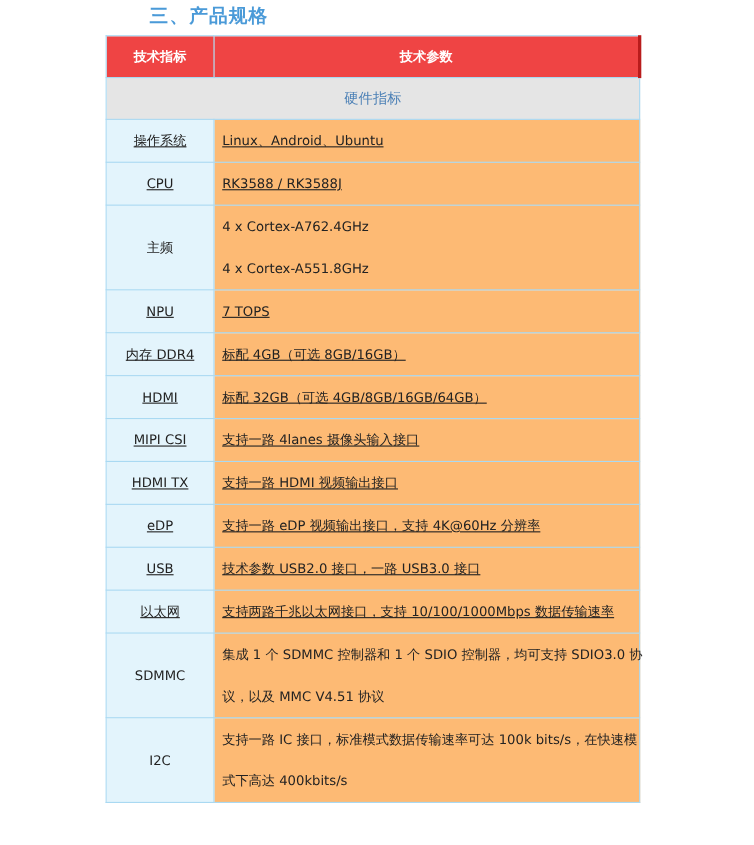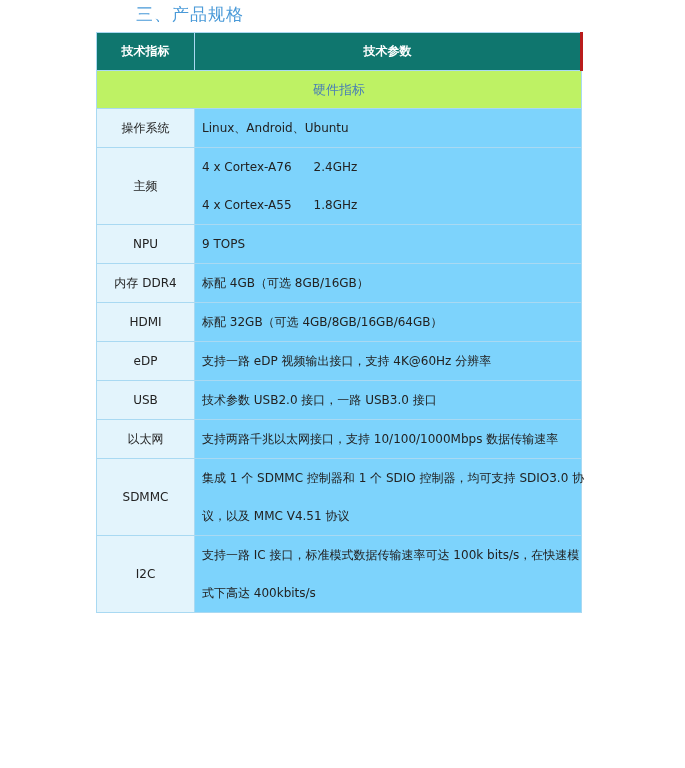--- a/index.html
+++ b/index.html
@@ -1,35 +1,35 @@
 <!DOCTYPE html>
 <html><head>
 <meta charset="utf-8">
 <style>
   html, body { margin:0; padding:0; background:#ffffff; }
   body { width:685px; height:768px; position:relative; overflow:hidden;
          font-family:"DejaVu Sans","Liberation Sans",sans-serif; color:#222; }
-  .heading { position:absolute; left:136px; top:3px; font-size:17px; font-weight:normal;
+  .heading { position:absolute; left:136px; top:3px; font-size:17px; font-weight:bold;
              color:#4a9ad8; letter-spacing:1px; }
   table.spec { position:absolute; left:96px; top:32px; width:485px; border-collapse:collapse;
                table-layout:fixed; font-size:12px; }
   table.spec td, table.spec th { border:1px solid #a9d9f2; padding:0; }
   col.c1 { width:98px; }
   col.c2 { width:387px; }
-  .hdr th { background:#0f766e; color:#ffffff; font-weight:bold; height:37px; font-size:12px;
+  .hdr th { background:#ef4444; color:#ffffff; font-weight:bold; height:37px; font-size:12px;
             border-color:#12a0d7; border-right:2px solid #6cc4ea; }
   .hdr th:last-child { border-right:3px solid #b91c1c; }
-  .section td { background:#bef264; color:#4a7fb5; text-align:center; height:37px; font-size:13px; }
+  .section td { background:#e5e5e5; color:#4a7fb5; text-align:center; height:37px; font-size:13px; }
   .row td.k { background:#e3f4fc; text-align:center; color:#222; }
-  .row td.v { background:#7dd3fc; padding-left:7px; color:#222; }
-  .h1 td { height:37px; }
+  .row td.v { background:#fdba74; padding-left:7px; color:#222; }
+  .h1 td { height:37px;text-decoration:underline; }
   .h2 td { height:75px; }
   .v .line { display:block; line-height:38px; white-space:nowrap; }
   .v .pair span { display:inline-block; }
-  .v .pair .freq { margin-left:22px; }
+  .v .pair .freq { }
 </style>
 </head>
 <body>
 
 <div class="heading">三、产品规格</div>
 
 <table class="spec">
   <colgroup>
       <col class="c1">
       <col class="c2">
@@ -42,43 +42,61 @@
   <tr class="section">
     <td colspan="2">硬件指标</td>
   </tr>
 
   <tr class="row h1">
     <td class="k">操作系统</td>
     <td class="v">
           <span class="line">Linux、Android、Ubuntu</span>
         </td>
   </tr>
+  <tr class="row h1">
+    <td class="k">CPU</td>
+    <td class="v">
+          <span class="line">RK3588 / RK3588J</span>
+        </td>
+  </tr>
   <tr class="row h2">
     <td class="k">主频</td>
     <td class="v">
       <span class="line pair"><span>4 x Cortex-A76</span><span class="freq">2.4GHz</span></span>
       <span class="line pair"><span>4 x Cortex-A55</span><span class="freq">1.8GHz</span></span>
     </td>
   </tr>
   <tr class="row h1">
     <td class="k">NPU</td>
     <td class="v">
-          <span class="line">9 TOPS</span>
+          <span class="line">7 TOPS</span>
         </td>
   </tr>
   <tr class="row h1">
     <td class="k">内存 DDR4</td>
     <td class="v">
           <span class="line">标配 4GB（可选  8GB/16GB）</span>
         </td>
   </tr>
   <tr class="row h1">
     <td class="k">HDMI</td>
     <td class="v">
           <span class="line">标配 32GB（可选  4GB/8GB/16GB/64GB）</span>
+        </td>
+  </tr>
+  <tr class="row h1">
+    <td class="k">MIPI CSI</td>
+    <td class="v">
+          <span class="line">支持一路 4lanes 摄像头输入接口</span>
+        </td>
+  </tr>
+  <tr class="row h1">
+    <td class="k">HDMI TX</td>
+    <td class="v">
+          <span class="line">支持一路 HDMI 视频输出接口</span>
         </td>
   </tr>
   <tr class="row h1">
     <td class="k">eDP</td>
     <td class="v">
           <span class="line">支持一路 eDP 视频输出接口，支持 4K@60Hz 分辨率</span>
         </td>
   </tr>
   <tr class="row h1">
     <td class="k">USB</td>

